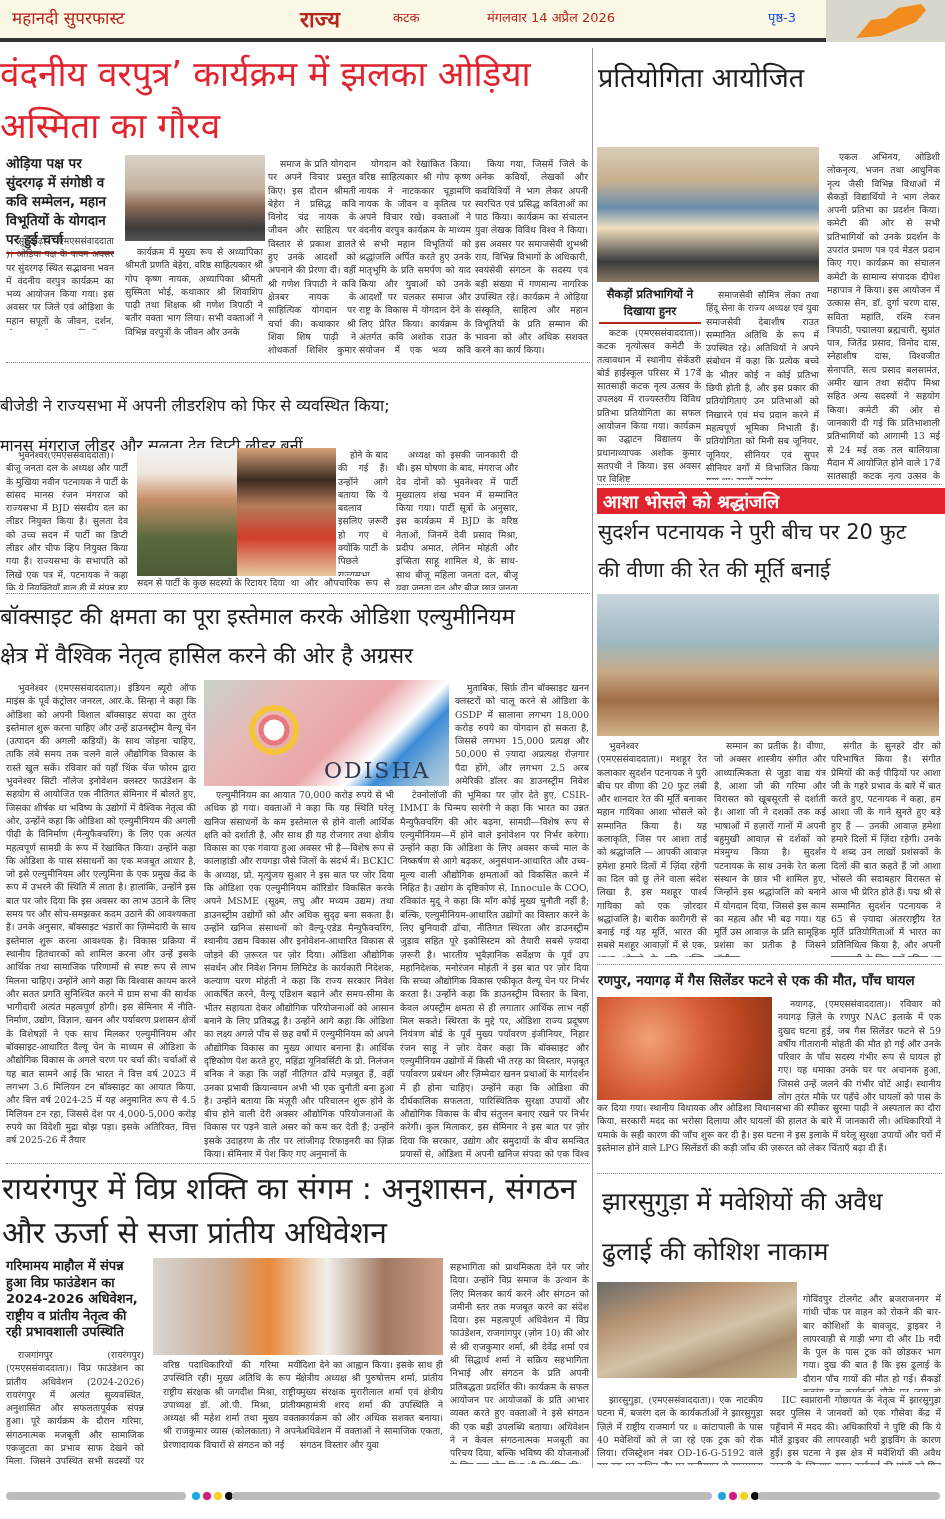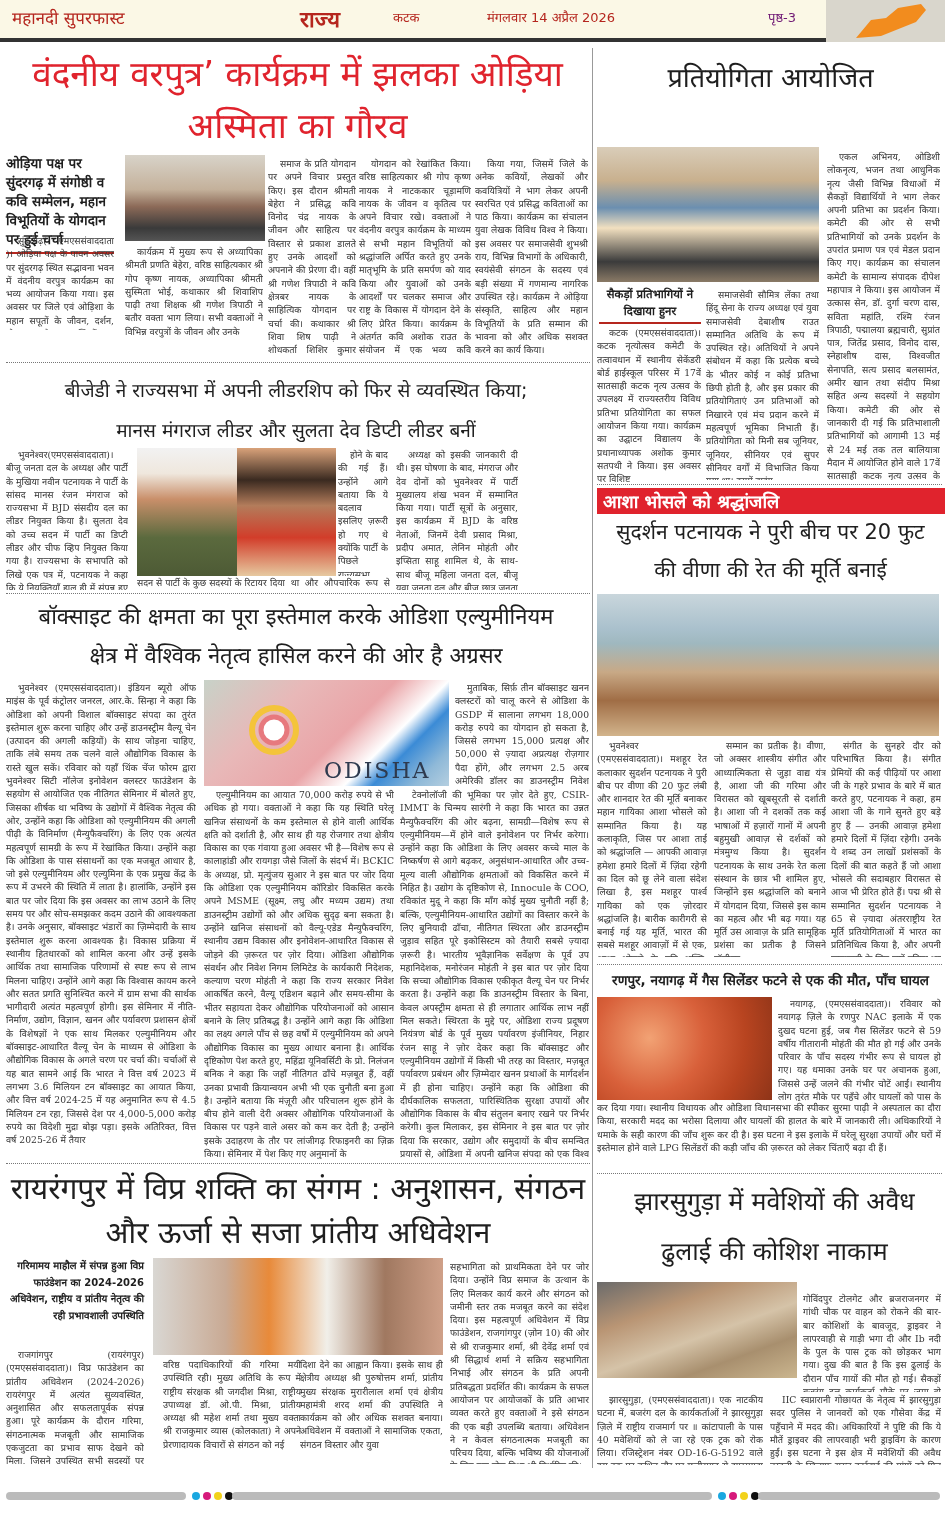--- a/index.html
+++ b/index.html
@@ -4,23 +4,23 @@
 <style>
 *{box-sizing:border-box;margin:0;padding:0}
 html,body{width:945px;height:1519px;background:#fff;overflow:hidden}
 body{font-family:"DejaVu Serif","Liberation Serif",serif;color:#222;position:relative}
 .abs{position:absolute}
 .masthead{left:0;top:0;width:945px;height:42px;background:#fbf8e6;border-bottom:4px solid #333}
 .mh-name{left:12px;top:6px;font-family:"DejaVu Sans",sans-serif;font-size:17px;color:#b5261e}
 .mh-sec{left:300px;top:3px;font-family:"DejaVu Sans",sans-serif;font-size:22px;font-weight:bold;color:#b5261e}
 .mh-city{left:393px;top:8px;font-family:"DejaVu Sans",sans-serif;font-size:13px;color:#b5261e}
 .mh-date{left:487px;top:8px;font-family:"DejaVu Sans",sans-serif;font-size:13px;color:#b5261e}
-.mh-page{left:768px;top:8px;font-family:"DejaVu Sans",sans-serif;font-size:13px;color:#701a75}
+.mh-page{left:768px;top:8px;font-family:"DejaVu Sans",sans-serif;font-size:13px;color:#1d4ed8}
 .mh-logo{left:826px;top:0;width:119px;height:42px;background:#d9d6cc}
-.headline{font-family:"DejaVu Sans",sans-serif;text-align:center;line-height:1.35}
+.headline{font-family:"DejaVu Sans",sans-serif;line-height:1.35}
 .red{color:#e0232d}
 .dark{color:#1e1e1e}
 .col{font-size:9.2px;line-height:13.3px;text-align:justify;overflow:hidden;color:#333}
 .col p{text-indent:12px}
 .hr-dot{border-top:1px dotted #777;height:0}
 .photo{overflow:hidden}
 .sub{font-family:"DejaVu Sans",sans-serif;font-weight:bold;color:#1e1e1e}
 .underline{border-bottom:2px solid #b5261e}
 .tag{background:#e0232d;color:#fff;font-family:"DejaVu Sans",sans-serif;font-weight:bold;font-size:18px;padding:1px 6px}
 .footer-bar{height:8px;border-radius:4px;background:#bbb}
@@ -76,21 +76,21 @@
     <p>कटक (एमएससंवाददाता)। कटक नृत्योत्सव कमेटी के तत्वावधान में स्थानीय सेकेंडरी बोर्ड हाईस्कूल परिसर में 17वें सातसाही कटक नृत्य उत्सव के उपलक्ष्य में राज्यस्तरीय विविध प्रतिभा प्रतियोगिता का सफल आयोजन किया गया। कार्यक्रम का उद्घाटन विद्यालय के प्रधानाध्यापक अशोक कुमार सतपथी ने किया। इस अवसर पर विशिष्ट</p>
   </div>
 <div class="abs col" style="left:706px;top:288px;width:113px;height:192px;">
     <p>समाजसेवी सौमित्र लेंका तथा हिंदू सेना के राज्य अध्यक्ष एवं युवा समाजसेवी देबाशीष राउत सम्मानित अतिथि के रूप में उपस्थित रहे। अतिथियों ने अपने संबोधन में कहा कि प्रत्येक बच्चे के भीतर कोई न कोई प्रतिभा छिपी होती है, और इस प्रकार की प्रतियोगिताएं उन प्रतिभाओं को निखारने एवं मंच प्रदान करने में महत्वपूर्ण भूमिका निभाती हैं। प्रतियोगिता को मिनी सब जूनियर, जूनियर, सीनियर एवं सुपर सीनियर वर्गों में विभाजित किया गया था। इसमें ड्राइंग,</p>
   </div>
 <div class="abs col" style="left:827px;top:150px;width:113px;height:330px;">
     <p>एकल अभिनय, ओडिशी लोकनृत्य, भजन तथा आधुनिक नृत्य जैसी विभिन्न विधाओं में सैकड़ों विद्यार्थियों ने भाग लेकर अपनी प्रतिभा का प्रदर्शन किया। कमेटी की ओर से सभी प्रतिभागियों को उनके प्रदर्शन के उपरांत प्रमाण पत्र एवं मेडल प्रदान किए गए। कार्यक्रम का संचालन कमेटी के सामान्य संपादक दीपेश महापात्र ने किया। इस आयोजन में उत्कास सेन, डॉ. दुर्गा चरण दास, सविता महांति, रश्मि रंजन त्रिपाठी, पद्मालया ब्रह्मचारी, सुप्रांत पात्र, जितेंद्र प्रसाद, विनोद दास, स्नेहाशीष दास, विश्वजीत सेनापति, सत्य प्रसाद बलसामंत, अमीर खान तथा संदीप मिश्रा सहित अन्य सदस्यों ने सहयोग किया। कमेटी की ओर से जानकारी दी गई कि प्रतिभाशाली प्रतिभागियों को आगामी 13 मई से 24 मई तक तल बालियात्रा मैदान में आयोजित होने वाले 17वें सातसाही कटक नृत्य उत्सव के दौरान पुरस्कृत किया जाएगा।</p>
   </div>
 
 <div class="abs hr-dot" style="left:6px;top:362px;width:584px;"></div>
-<div class="abs headline dark" style="left:0;top:370px;width:592px;font-size:19px;line-height:40px;">
+<div class="abs headline dark" style="left:0;top:386px;width:592px;font-size:16px;line-height:40px;">
   <div>बीजेडी ने राज्यसभा में अपनी लीडरशिप को फिर से व्यवस्थित किया;</div>
   <div>मानस मंगराज लीडर और सुलता देव डिप्टी लीडर बनीं</div>
 </div>
 <div class="abs col" style="left:6px;top:448px;width:122px;height:142px;">
     <p>भुवनेश्वर(एमएससंवाददाता)। बीजू जनता दल के अध्यक्ष और पार्टी के मुखिया नवीन पटनायक ने पार्टी के सांसद मानस रंजन मंगराज को राज्यसभा में BJD संसदीय दल का लीडर नियुक्त किया है। सुलता देव को उच्च सदन में पार्टी का डिप्टी लीडर और चीफ व्हिप नियुक्त किया गया है। राज्यसभा के सभापति को लिखे एक पत्र में, पटनायक ने कहा कि ये नियुक्तियाँ हाल ही में संपन्न हुए राज्यसभा के द्विवार्षिक चुनावों और</p>
   </div>
 <div class="abs photo" style="left:137px;top:448px;width:100px;height:128px;background:linear-gradient(180deg,#f2f2f2 0%,#efe7dd 20%,#c98f6a 40%,#5b6a3e 70%,#4d5a35 100%);"></div>
 <div class="abs photo" style="left:237px;top:448px;width:99px;height:128px;background:linear-gradient(180deg,#d9a27a 0%,#3a2a20 25%,#b37c5b 45%,#d23d2a 70%,#e6c9a0 100%);"></div>
 <div class="abs col" style="left:137px;top:576px;width:130px;height:14px;"><span>सदन से पार्टी के कुछ सदस्यों के रिटायर</span></div>
 <div class="abs col" style="left:338px;top:448px;width:50px;height:128px;">
@@ -151,21 +151,21 @@
   </div>
 <div class="abs col" style="left:597px;top:1101px;width:344px;height:60px;">
     <p style="text-indent:0">कर दिया गया। स्थानीय विधायक और ओडिशा विधानसभा की स्पीकर सुरमा पाढ़ी ने अस्पताल का दौरा किया, सरकारी मदद का भरोसा दिलाया और घायलों की हालत के बारे में जानकारी ली। अधिकारियों ने धमाके के सही कारण की जाँच शुरू कर दी है। इस घटना ने इस इलाके में घरेलू सुरक्षा उपायों और घरों में इस्तेमाल होने वाले LPG सिलेंडरों की कड़ी जाँच की ज़रूरत को लेकर चिंताएँ बढ़ा दी हैं।</p>
   </div>
 
 <div class="abs hr-dot" style="left:6px;top:1163px;width:584px;"></div>
 <div class="abs headline dark" style="left:2px;top:1167px;width:592px;font-size:30px;line-height:44px;">
   <div>रायरंगपुर में विप्र शक्ति का संगम : अनुशासन, संगठन</div>
   <div>और ऊर्जा से सजा प्रांतीय अधिवेशन</div>
 </div>
-<div class="abs sub" style="left:6px;top:1258px;width:138px;text-align:right;font-size:10px;line-height:16.5px;">गरिमामय माहौल में संपन्न हुआ विप्र फाउंडेशन का 2024-2026 अधिवेशन, राष्ट्रीय व प्रांतीय नेतृत्व की रही प्रभावशाली उपस्थिति</div>
+<div class="abs sub" style="left:6px;top:1258px;width:138px;text-align:left;font-size:13px;line-height:16.5px;">गरिमामय माहौल में संपन्न हुआ विप्र फाउंडेशन का 2024-2026 अधिवेशन, राष्ट्रीय व प्रांतीय नेतृत्व की रही प्रभावशाली उपस्थिति</div>
 <div class="abs col" style="left:6px;top:1348px;width:138px;height:116px;">
     <p>राजगांगपुर (रायरंगपुर) (एमएससंवाददाता)। विप्र फाउंडेशन का प्रांतीय अधिवेशन (2024-2026) रायरंगपुर में अत्यंत सुव्यवस्थित, अनुशासित और सफलतापूर्वक संपन्न हुआ। पूरे कार्यक्रम के दौरान गरिमा, संगठनात्मक मजबूती और सामाजिक एकजुटता का प्रभाव साफ देखने को मिला, जिसने उपस्थित सभी सदस्यों पर गहरा सकारात्मक असर छोड़ा। अधिवेशन के मंच पर राष्ट्रीय और प्रांतीय स्तर के</p>
   </div>
 <div class="abs photo" style="left:153px;top:1258px;width:290px;height:97px;background:linear-gradient(90deg,#d9d7d3 0%,#c9aa94 25%,#e88a3a 40%,#f1efe9 60%,#a07860 80%,#cfa088 100%);"></div>
 <div class="abs col" style="left:163px;top:1358px;width:138px;height:106px;">
     <p style="text-indent:0">वरिष्ठ पदाधिकारियों की गरिमा मयी उपस्थिति रही। मुख्य अतिथि के रूप में राष्ट्रीय संरक्षक श्री जगदीश मिश्रा, राष्ट्रीय उपाध्यक्ष डॉ. ओ.पी. मिश्रा, प्रांतीय अध्यक्ष श्री महेश शर्मा तथा मुख्य वक्ता श्री राजकुमार व्यास (कोलकाता) ने अपने प्रेरणादायक विचारों से संगठन को नई</p>
   </div>
 <div class="abs col" style="left:300px;top:1358px;width:143px;height:106px;">
     <p style="text-indent:0">दिशा देने का आह्वान किया। इसके साथ ही क्षेत्रीय अध्यक्ष श्री पुरुषोत्तम शर्मा, प्रांतीय मुख्य संरक्षक मुरारीलाल शर्मा एवं क्षेत्रीय महामंत्री शरद शर्मा की उपस्थिति ने कार्यक्रम को और अधिक सशक्त बनाया। अधिवेशन में वक्ताओं ने सामाजिक एकता, संगठन विस्तार और युवा</p>
   </div>

